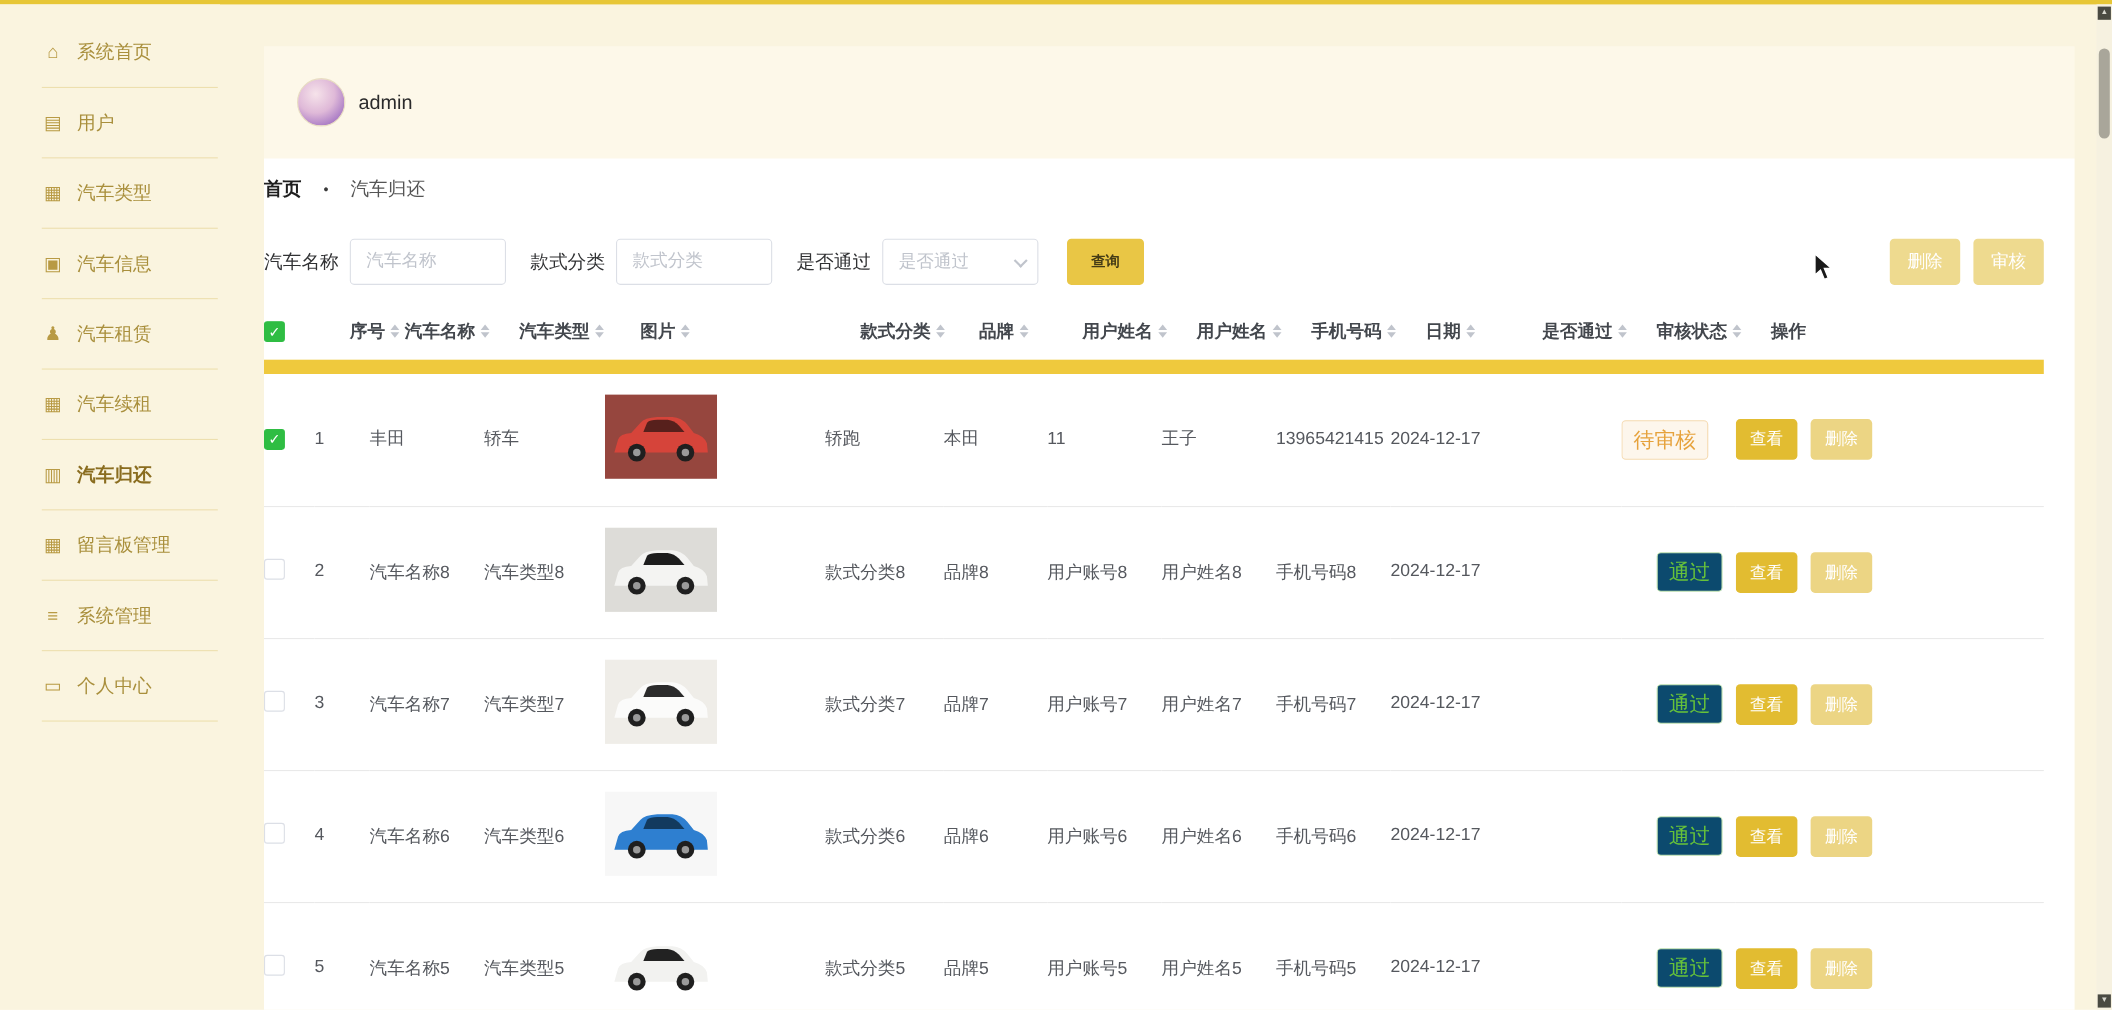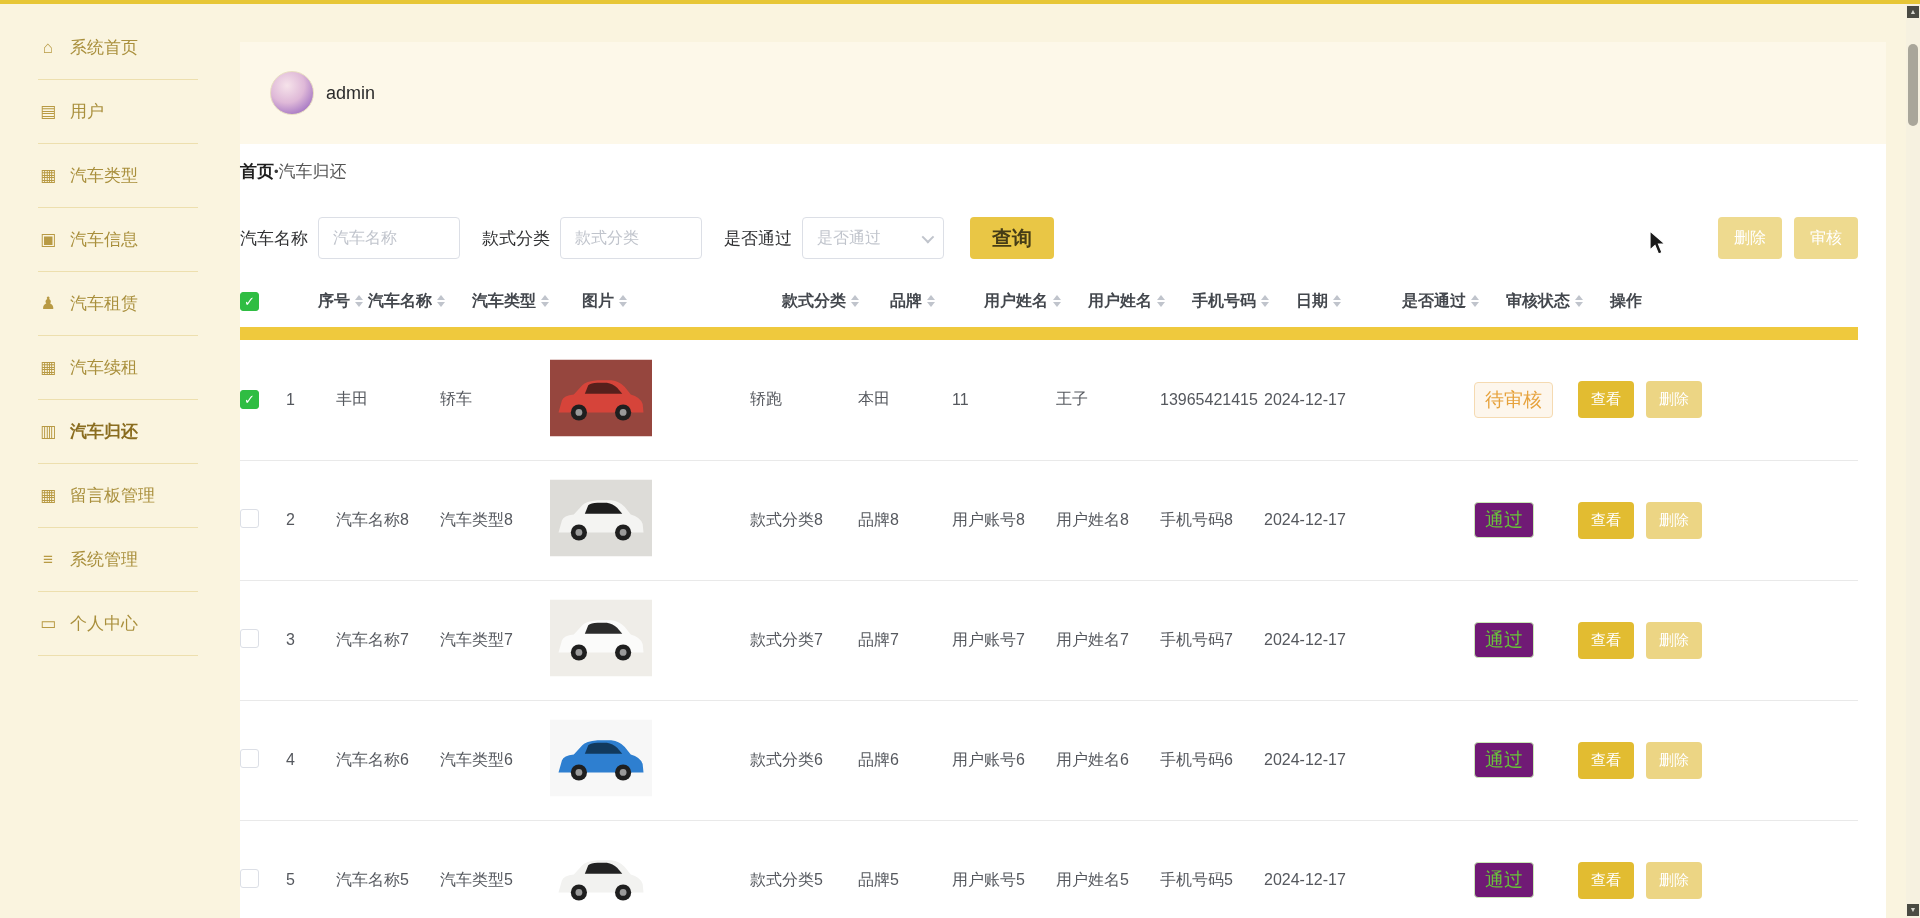--- a/index.html
+++ b/index.html
@@ -34,21 +34,21 @@
   .userbox { display:flex; align-items:center; gap:12px; cursor:pointer;justify-content:flex-end; }
   .avatar {
     width:44px; height:44px; border-radius:50%; display:inline-block;
     background: radial-gradient(circle at 38% 32%, #f6e3ea 0%, #dfb9d8 45%, #a678c4 80%, #7d54a8 100%);
     border:1px solid #e8ddc2; overflow:hidden;
   }
   .uname { font-size:18px; color:#2b2b2b; }
 
   .content { background:#ffffff; min-height:772px; padding:0 28px 40px 0; }
 
-  .breadcrumb { padding-top:16px; display:flex; align-items:center; gap:0; font-size:17px; }
+  .breadcrumb { padding-top:16px; display:flex; align-items:center; gap:20px; font-size:17px; }
   .bc-home { color:#1f1f1f; font-weight:bold; cursor:pointer; }
   .bc-dot { color:#3a3a3a; font-size:13px; }
   .bc-cur { color:#555; }
 
   
   .filterbar { margin-top:34px; display:flex; align-items:center; }
   .flabel { font-size:17px; color:#303133; margin-right:10px; white-space:nowrap; }
   .finput {
     width:142px; height:42px; border:1px solid #dcdfe6; border-radius:4px;
     padding:0 14px; font-size:16px; color:#333; outline:none; background:#fff;
@@ -57,21 +57,21 @@
   .finput::placeholder { color:#c0c4cc; }
   .fselect {
     width:142px; height:42px; border:1px solid #dcdfe6; border-radius:4px;
     display:flex; align-items:center; justify-content:space-between;
     padding:0 12px 0 14px; cursor:pointer; background:#fff; margin-right:26px;
   }
   .fplaceholder { font-size:16px; color:#c0c4cc; }
   .chev { width:9px; height:9px; border-right:2px solid #c0c4cc; border-bottom:2px solid #c0c4cc; transform:rotate(45deg) translateY(-2px); }
   .btn-search {
     height:42px; padding:0 22px; background:#e9c645; border:none; border-radius:4px;
-    font-size:20px; font-weight:bold; color:#453c16; cursor:pointer; font-family:inherit;
+    font-size:13px; font-weight:bold; color:#453c16; cursor:pointer; font-family:inherit;
   }
   .spacer { flex:1; }
   .btn-soft {
     height:42px; padding:0 16px; margin-left:12px; border:none; border-radius:4px;
     background:#eeda8f; color:#ffffff; font-size:16px; cursor:pointer; font-family:inherit;
   }
 
   
   table.grid { width:100%; border-collapse:collapse; table-layout:fixed; margin-top:16px; }
   thead th {
@@ -96,21 +96,21 @@
     display:inline-flex; align-items:center; justify-content:center; cursor:pointer;
   }
   .cb.checked { background:#2fbd43; border-color:#2fbd43; }
   .tick { color:#fff; font-size:13px; font-weight:bold; line-height:1; }
 
   .carimg { display:inline-block; width:102px; height:96px; border-radius:3px; overflow:hidden; }
   .carimg svg { display:block; width:100%; height:100%; }
 
   .tag { display:inline-block; font-size:19px; padding:4px 10px; border-radius:4px; border:1px solid transparent; }
   .tag.pending { color:#e6a23c; background:#fdf6ec; border-color:#f5dab1; }
-  .tag.pass { color:#67c23a; background:#701a75; border-color:#c9e9b6; }
+  .tag.pass { color:#67c23a; background:#0c4a6e; border-color:#c9e9b6;margin-left:32px; }
 
   .btn-view, .btn-del {
     border:none; border-radius:4px; color:#fff; font-size:15px; padding:9px 13px;
     cursor:pointer; font-family:inherit;
   }
   .btn-view { background:#e2bc31; margin-right:12px; }
   .btn-del  { background:#ecd584; }
 
   
   .vscroll { position:absolute; right:0; top:4px; width:14px; height:914px; background:#f6f1e0; }

